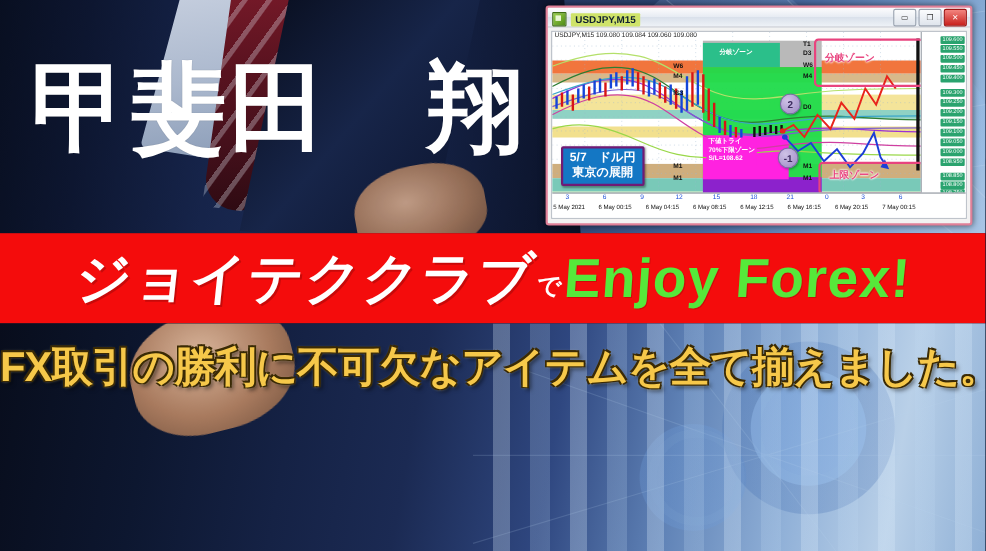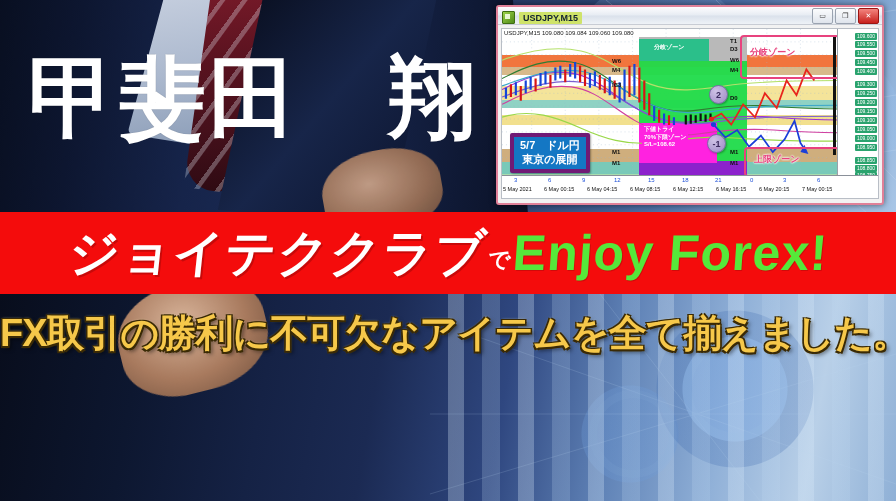--- a/index.html
+++ b/index.html
@@ -142,21 +142,21 @@
   }
   .pinkbox{
     position:absolute;border:2px solid #e8437e;border-radius:4px;
     background:rgba(255,255,255,0);
   }
   .pinklabel{
     position:absolute;color:#e8437e;font-weight:bold;font-size:9px;
     text-shadow:0 0 2px #fff,0 0 2px #fff,0 0 2px #fff;white-space:nowrap;
   }
   .bluebox{
-    position:absolute;background:#1477c4;border:4px solid #701a75;
+    position:absolute;background:#1477c4;border:2px solid #701a75;
     color:#fff;font-size:11px;font-weight:bold;line-height:1.25;
     padding:2px 6px;border-radius:2px;text-align:center;
     box-shadow:1px 1px 2px rgba(0,0,0,.35);
   }
   .magentabox{
     position:absolute;background:#ff22e0;color:#ffffff;font-size:6px;
     line-height:1.25;padding:1px 2px;font-weight:bold;white-space:nowrap;
   }
   .bubble{
     position:absolute;width:17px;height:17px;border-radius:50%;

